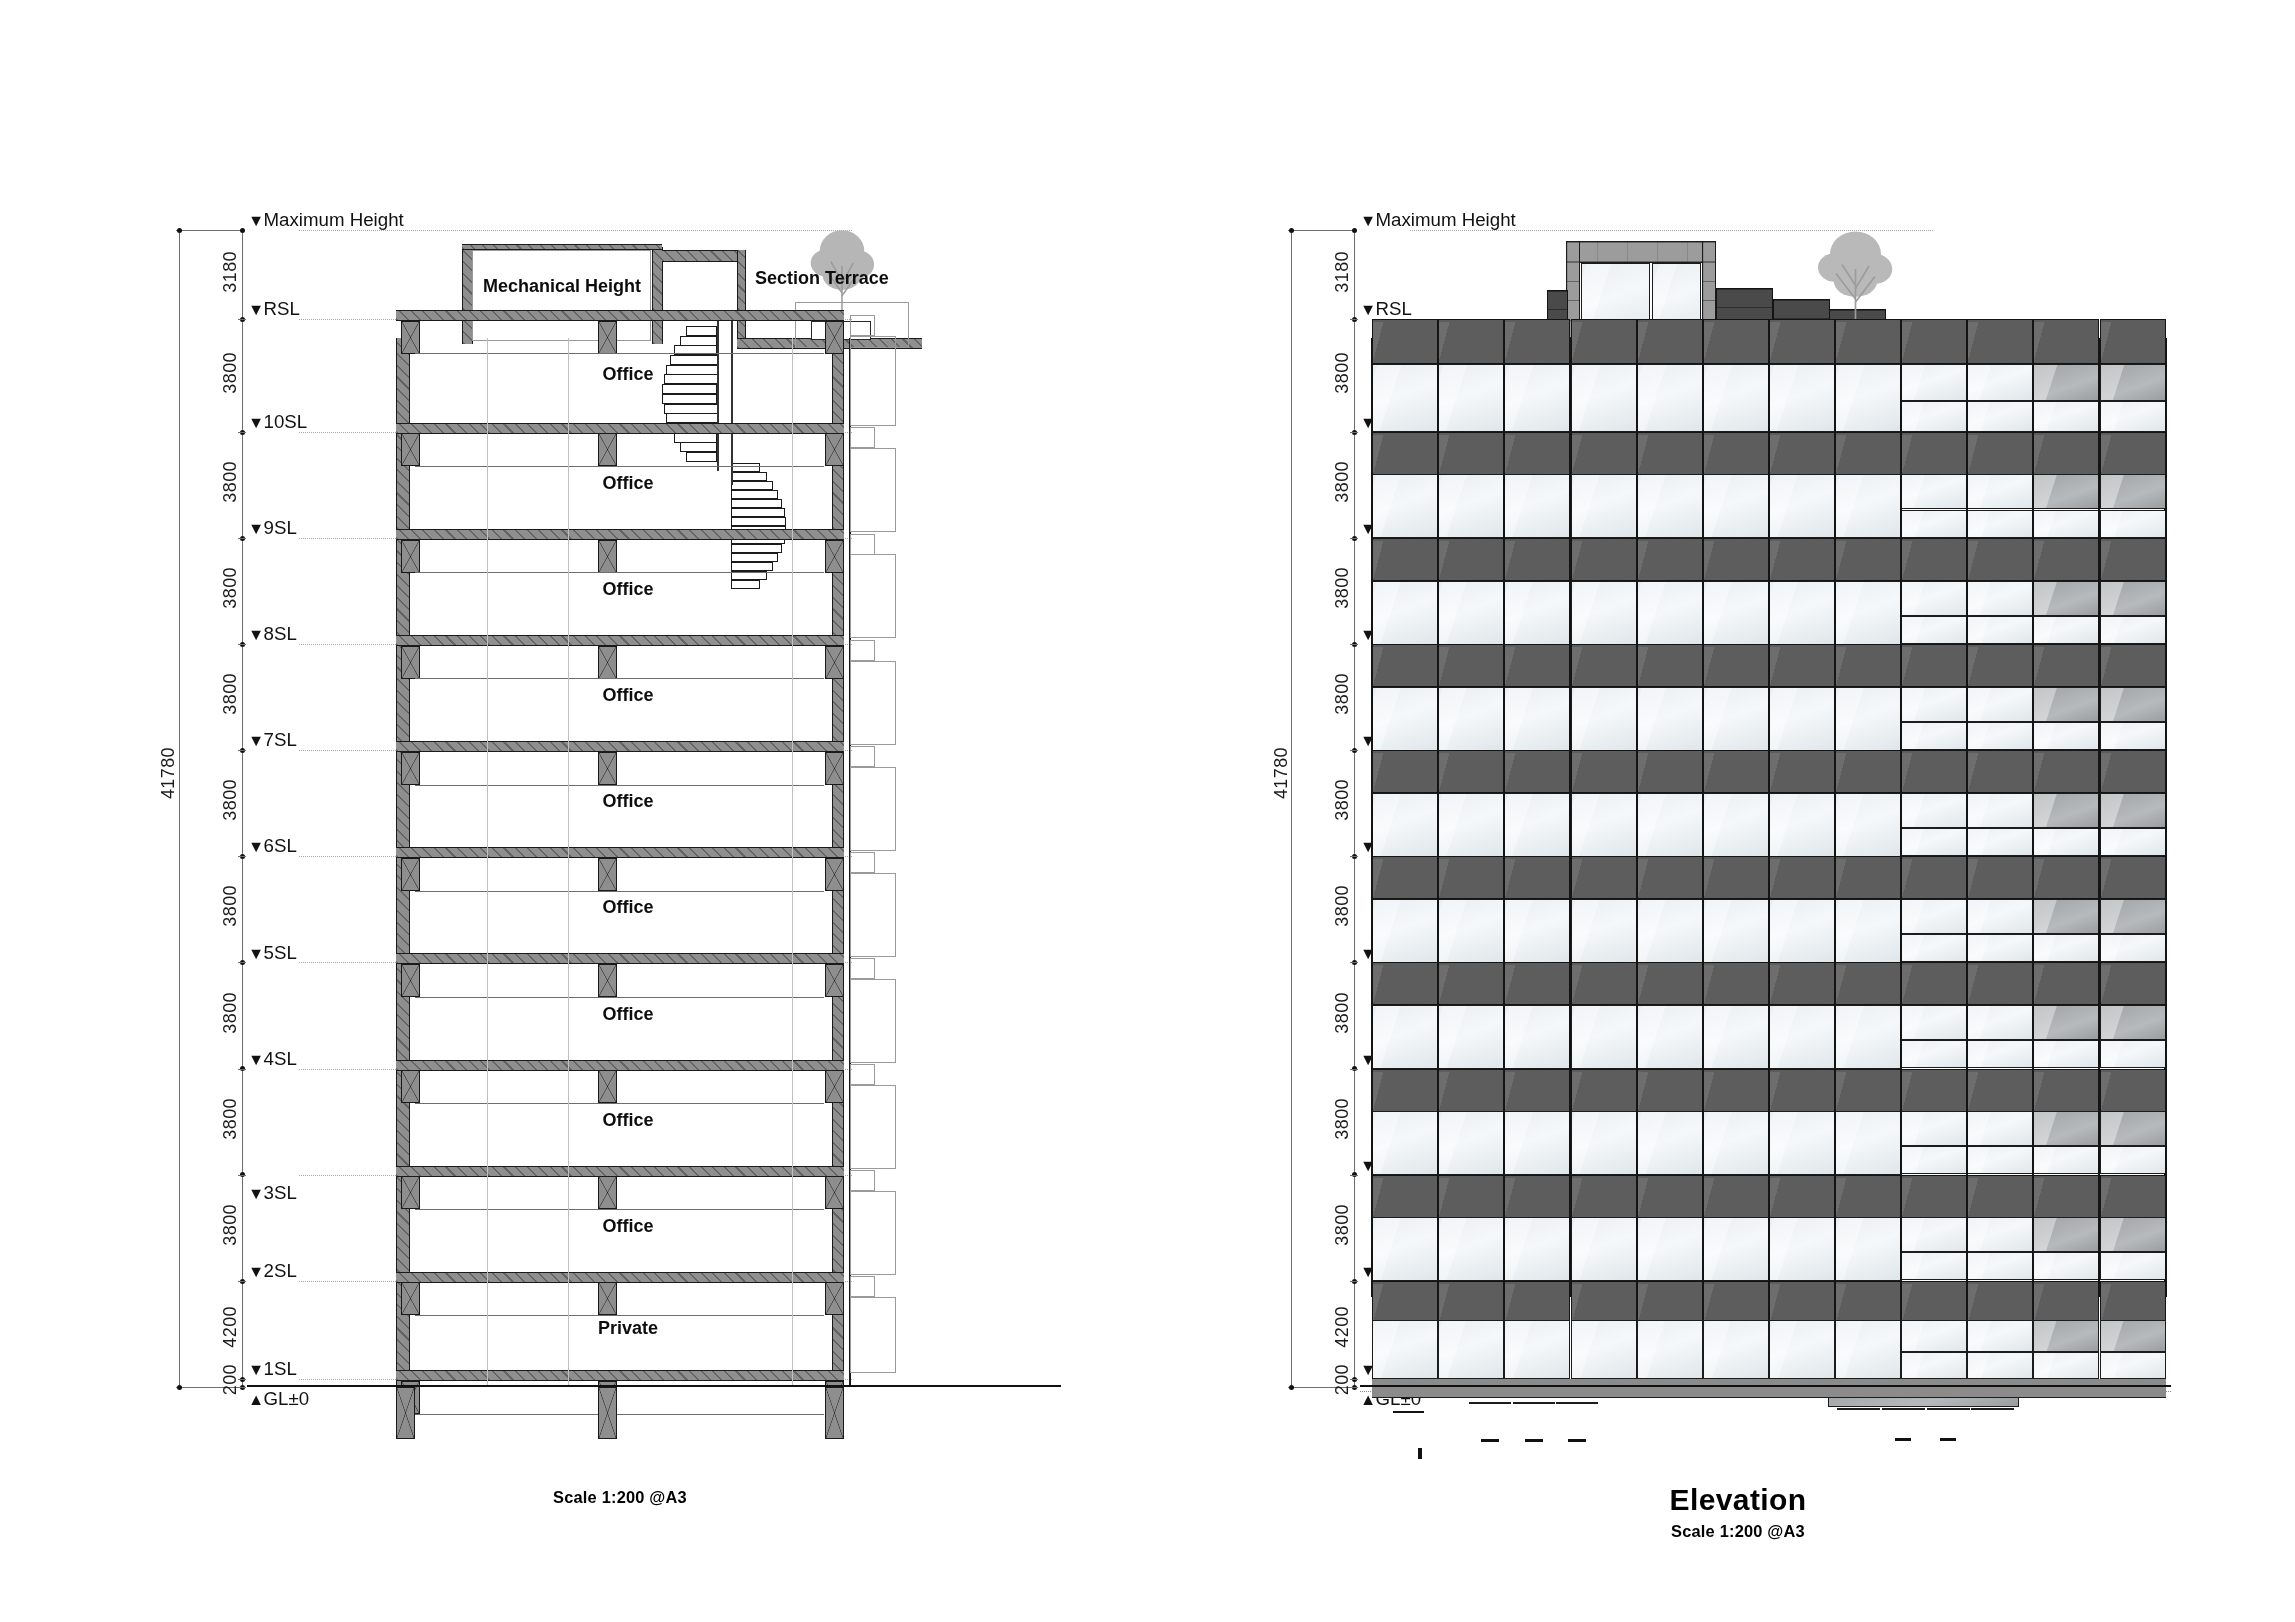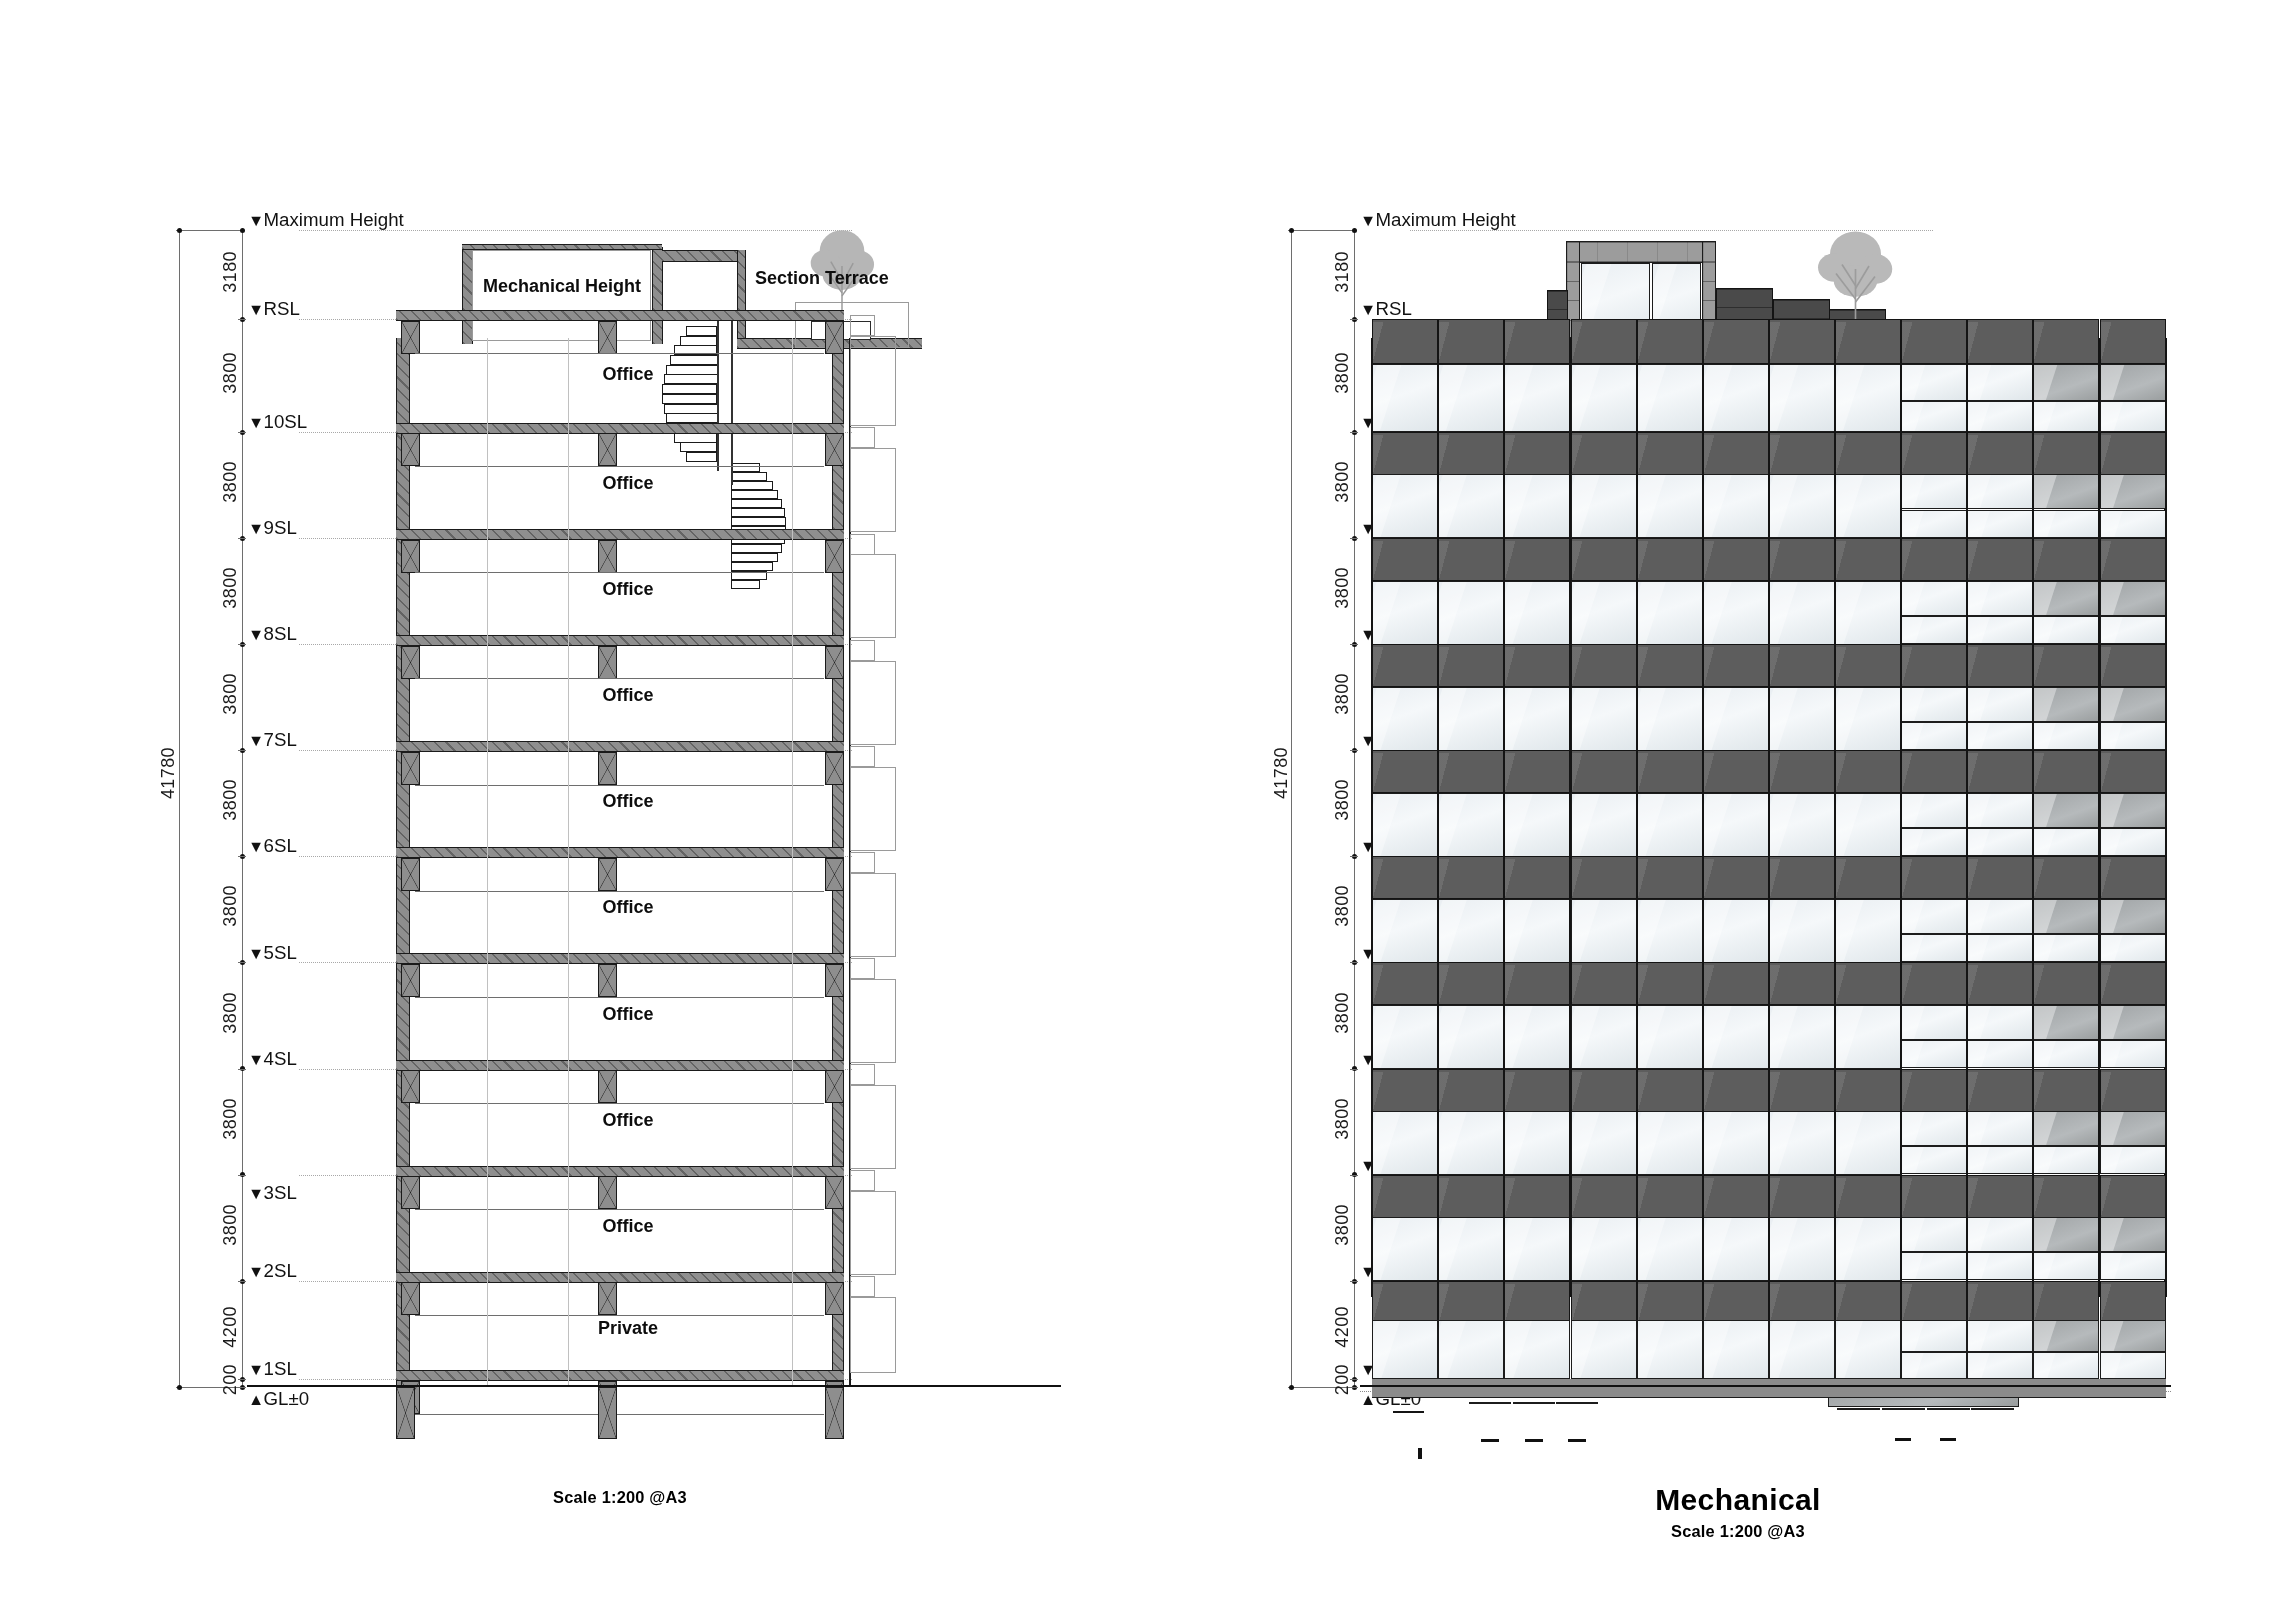--- a/index.html
+++ b/index.html
@@ -1157,18 +1157,18 @@
           <div class="handle" style="left: 792px; top: 1438px; width: 16.4px;"></div>
           <div class="darkpanel" style="left: 888px; top: 1379px; width: 130px; height: 6px;"></div>
           <div style="position: absolute; left: 224px; top: 1379px; width: 794px; height: 19.4px; background: rgb(139, 139, 139); border-bottom: 1.1px solid rgb(28, 28, 28);"></div>
         </div>
 
       <div class="gl" style="left:212px;top:1385px;width:811px;"></div>
       <div class="dotline" style="left:212px;top:1391px;width:811px;border-top-color:#8a8a8a;"></div>
     </div>
 
     <div class="title" style="left:366px;top:1483px;width:448px;">
-      <span class="t1">Mechanical</span>
+      <span class="t1">Elevation</span>
       <span class="t2">Scale 1:200 @A3</span>
     </div>
   </div>
 </div>
 
 
 </body></html>

